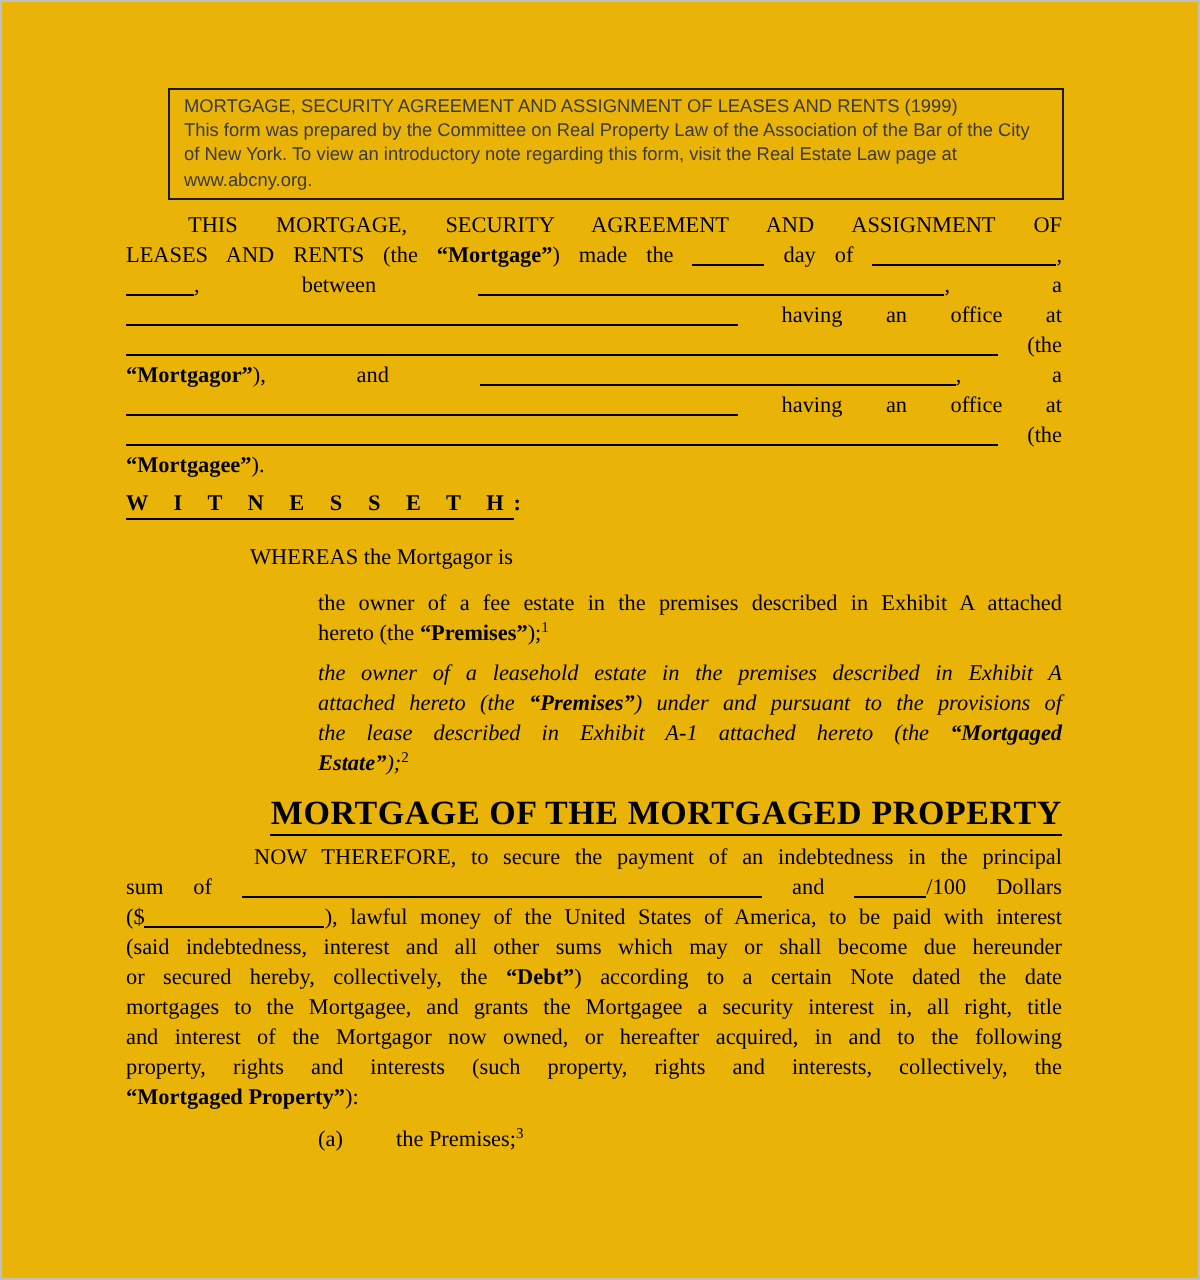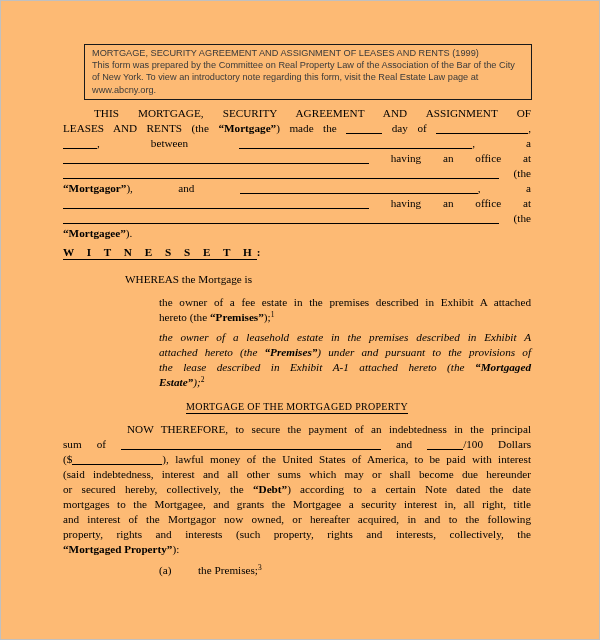--- a/index.html
+++ b/index.html
@@ -1,20 +1,20 @@
 <!DOCTYPE html>
 <html><head>
 <meta charset="utf-8">
 <style>
   html,body{margin:0;padding:0;background:#ffffff;}
   .page{
     position:relative;
     width:600px;height:640px;
     box-sizing:border-box;
-    background:#fdba74;
+    background:#eab308;
     border:1px solid #c0c0c0;
     overflow:hidden;
     font-family:"Liberation Serif","DejaVu Serif",serif;
     color:#000;
   }
   .notice-box{
     margin:43px 0 0 83px;
     width:448px;
     box-sizing:border-box;
     border:1px solid #1a1a1a;
@@ -43,21 +43,21 @@
   sup{font-size:7.5px;line-height:0;vertical-align:4px;}
   .witness{margin-top:4px;text-align:left;font-weight:bold;}
   .wletters{
     letter-spacing:5px;
     border-bottom:1.4px solid #000;
     padding-bottom:1px;
   }
   .whereas{margin-top:12px;text-indent:62px;}
   .clause{margin:8px 0 0 96px;width:372px;}
   .clause.second{margin-top:5px;}
-  .sec-heading{margin-top:9px;text-align:center;font-weight:normal;font-size:10px;}
+  .sec-heading{margin-top:9px;text-align:right;font-weight:bold;font-size:17px;}
   .sec-heading .underlined{border-bottom:1.5px solid #000;padding-bottom:1px;letter-spacing:0.3px;}
   .para-now{margin-top:8px;}
   .item-a{margin:6px 0 0 96px;}
   .item-label{display:inline-block;width:39px;}
 </style>
 </head>
 <body>
 
 <div class="page">
 
@@ -77,21 +77,21 @@
         <div class="jline"><span class="bold">“Mortgagor”</span><span>), and </span><span class="blank" style="width: 238px;"></span><span>, a</span></div>
         <div class="jline"><span class="blank" style="width: 306px;"></span><span> having an office at</span></div>
         <div class="jline"><span class="blank" style="width: 436px;"></span><span> (the</span></div>
         <div class="jline last"><span class="bold">“Mortgagee”</span><span>).</span></div>
       </div>
 
     <div class="witness">
       <span class="wletters">W I T N E S S E T H</span><span>:</span>
     </div>
 
-    <div class="whereas">WHEREAS the Mortgage is</div>
+    <div class="whereas">WHEREAS the Mortgagor is</div>
 
     <div class="clause">
         <div class="jline"><span>the owner of a fee estate in the premises described in Exhibit A attached</span></div>
         <div class="jline last"><span>hereto (the </span><span class="bold">“Premises”</span><span>);</span><sup>1</sup></div>
       </div>
 
     <div class="clause second">
         <div class="jline"><span class="ital">the owner of a leasehold estate in the premises described in Exhibit A</span></div>
         <div class="jline"><span class="ital">attached hereto (the </span><span class="bold ital">“Premises”</span><span class="ital">) under and pursuant to the provisions of</span></div>
         <div class="jline"><span class="ital">the lease described in Exhibit A-1 attached hereto (the </span><span class="bold ital">“Mortgaged</span></div>

